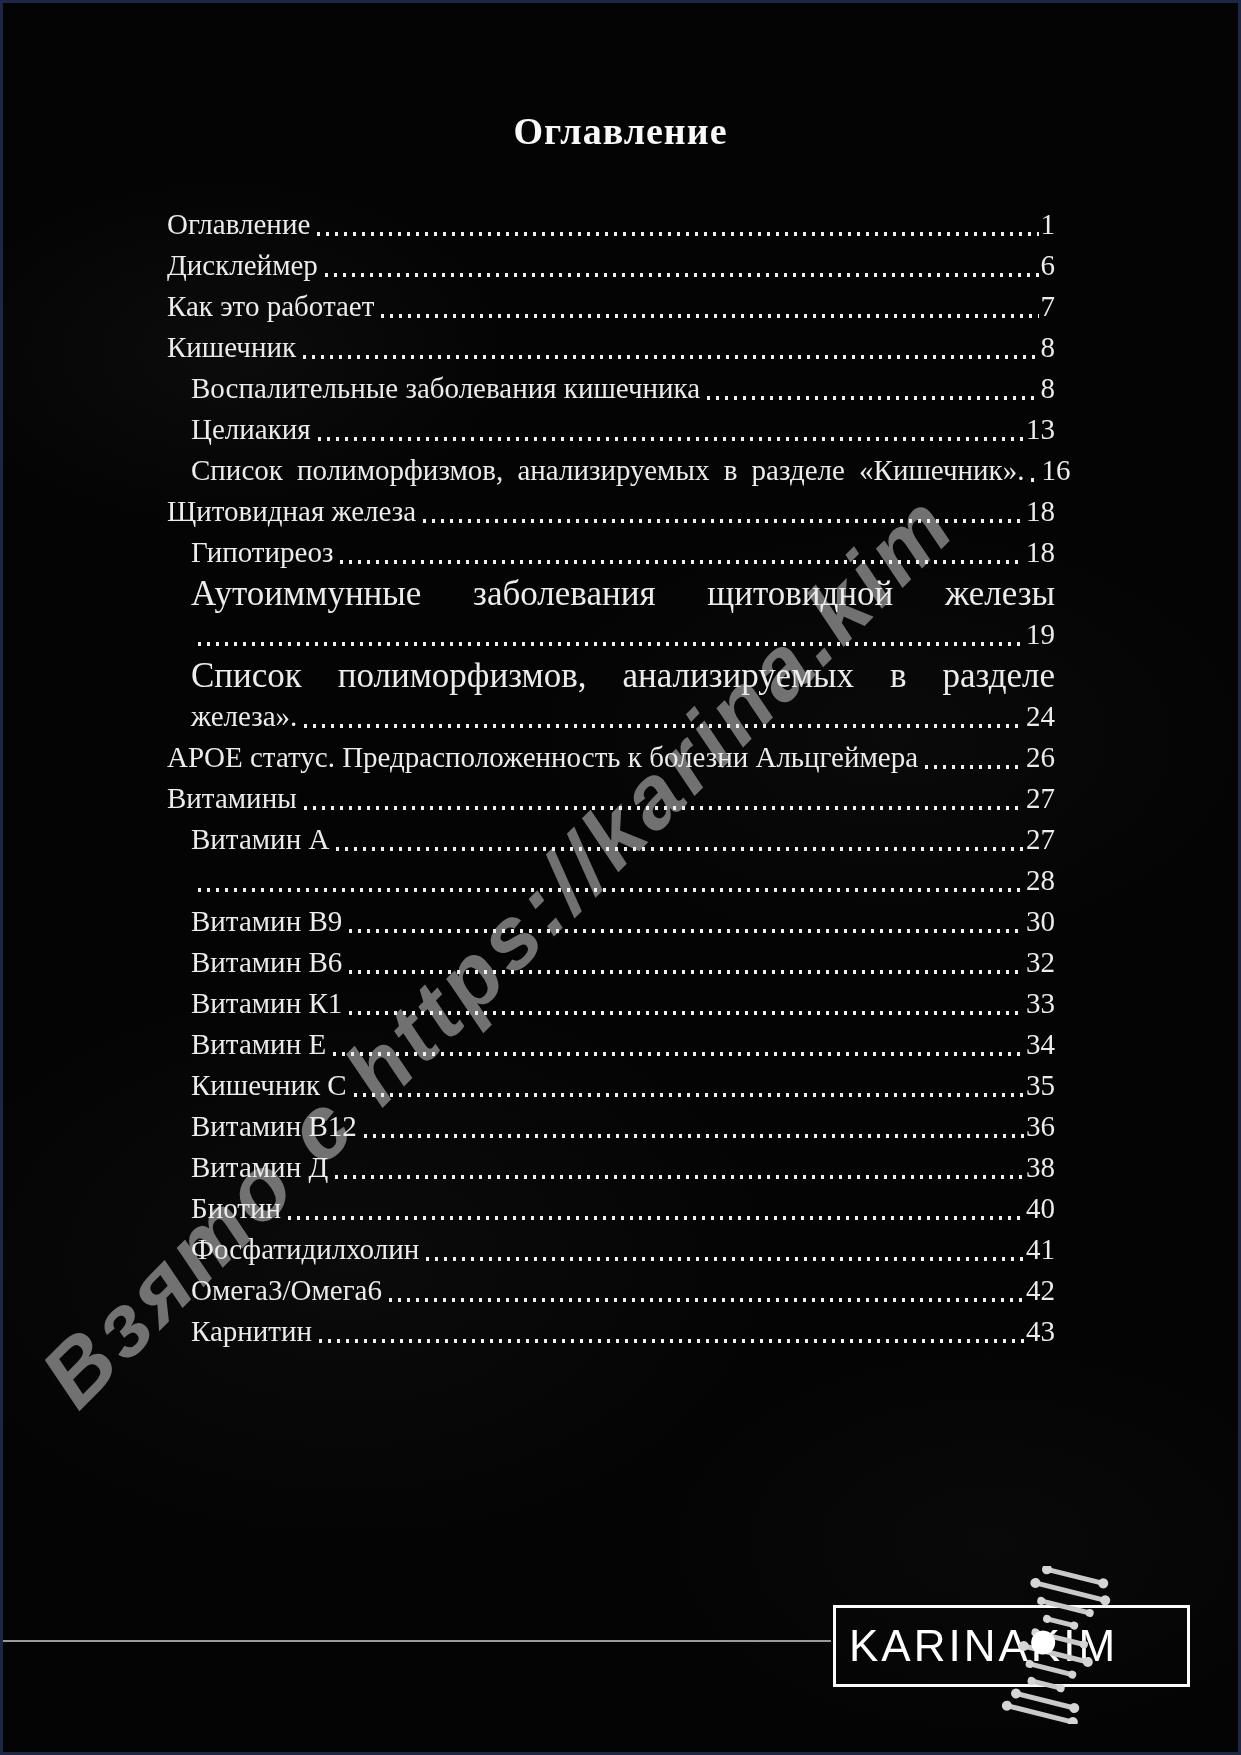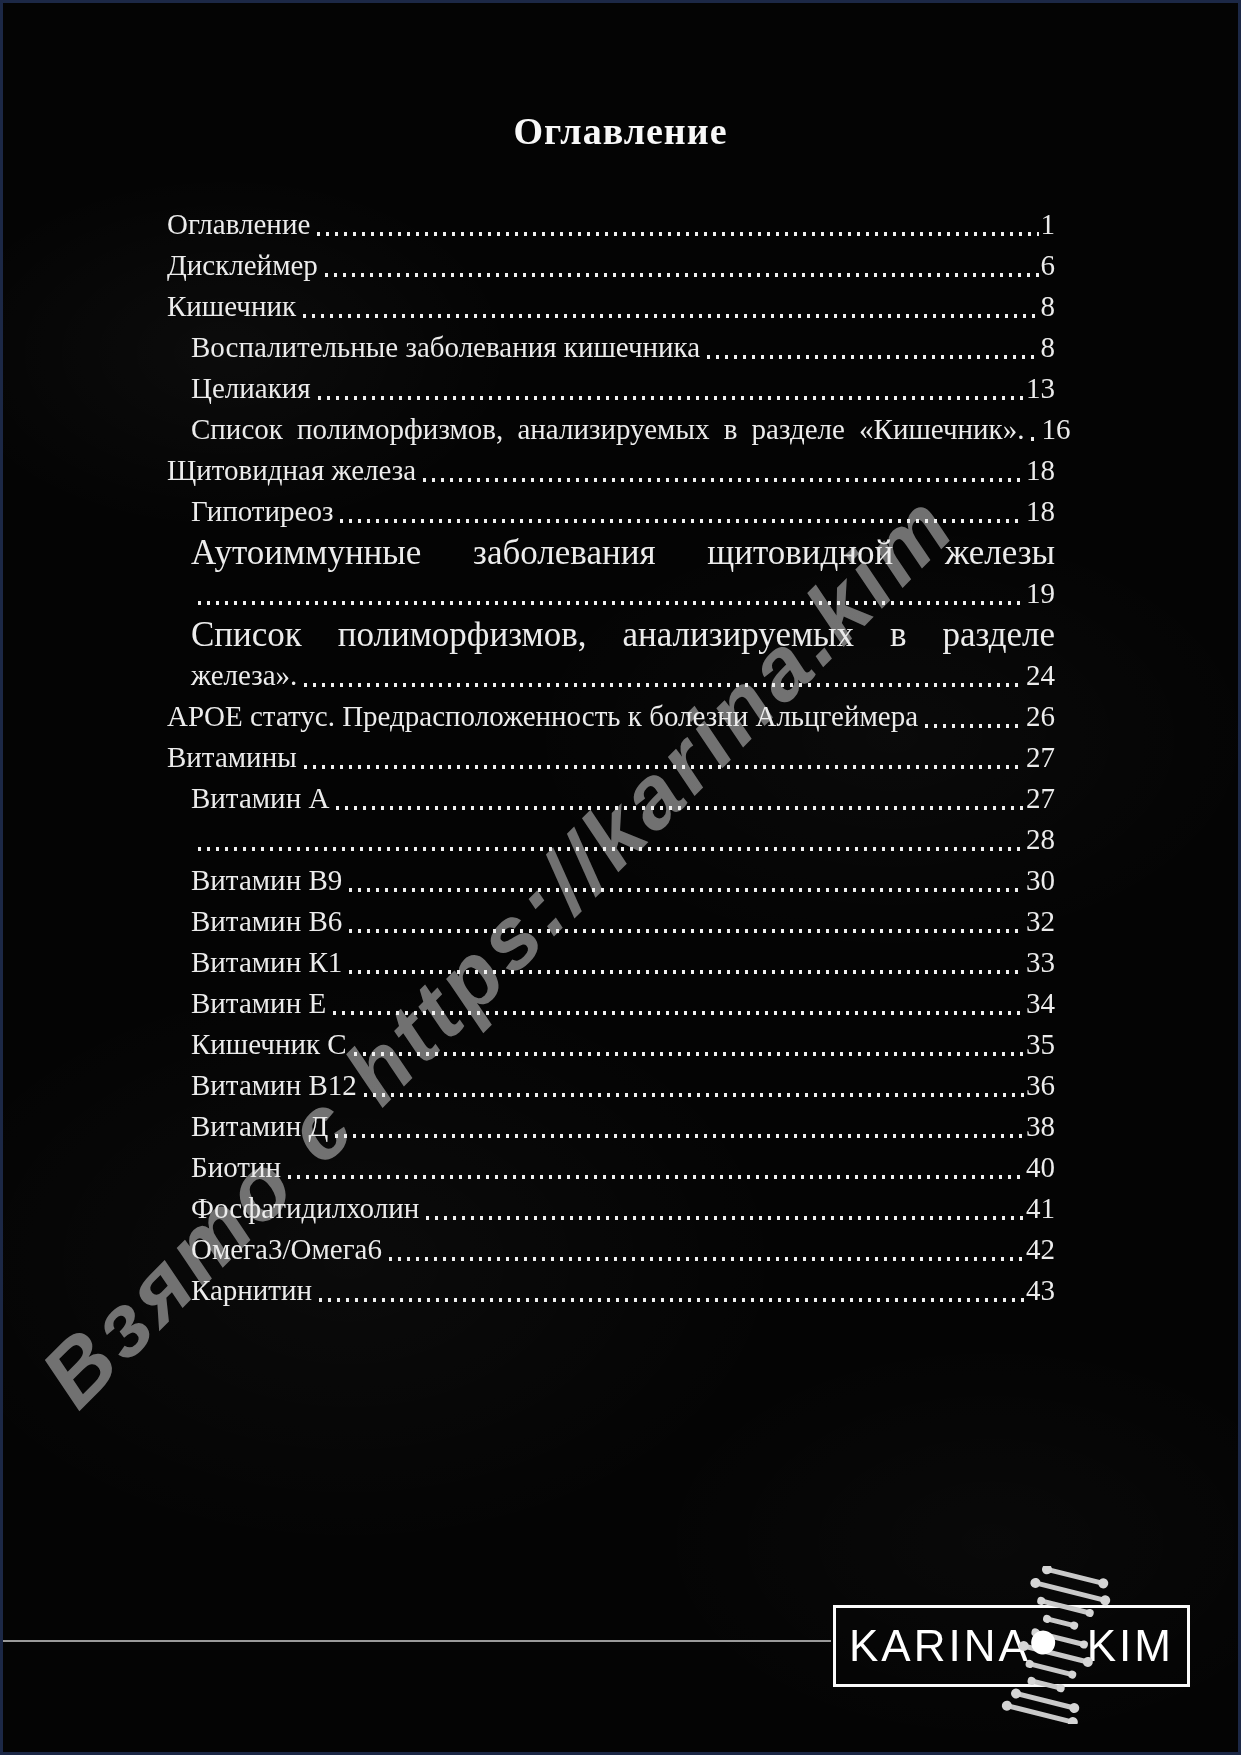--- a/index.html
+++ b/index.html
@@ -98,21 +98,20 @@
     z-index:2;
   }
   .logo-box {
     position:absolute;
     left:830px; top:1602px;
     width:357px; height:82px;
     box-sizing:border-box;
     border:3px solid #fbfbfb;
     display:flex;
     align-items:center;
-    justify-content:space-between;
     padding:0 13px;
     z-index:2;
     font-family:"Liberation Sans", sans-serif;
     font-size:44px;
     font-weight:normal;
     letter-spacing:3px;
     color:#ffffff;
   }
   .dna {
     position:absolute;
@@ -133,20 +132,25 @@
     <div id="toc-list">
         <div class="toc-row">
           <span class="label">Оглавление</span>
           <span class="dots"></span>
           <span class="pg">1</span>
         </div>
         <div class="toc-row">
           <span class="label">Дисклеймер</span>
           <span class="dots"></span>
           <span class="pg">6</span>
+        </div>
+        <div class="toc-row">
+          <span class="label">Как это работает</span>
+          <span class="dots"></span>
+          <span class="pg">7</span>
         </div>
         <div class="toc-row">
           <span class="label">Кишечник</span>
           <span class="dots"></span>
           <span class="pg">8</span>
         </div>
         <div class="toc-row sub">
           <span class="label">Воспалительные заболевания кишечника</span>
           <span class="dots"></span>
           <span class="pg">8</span>

